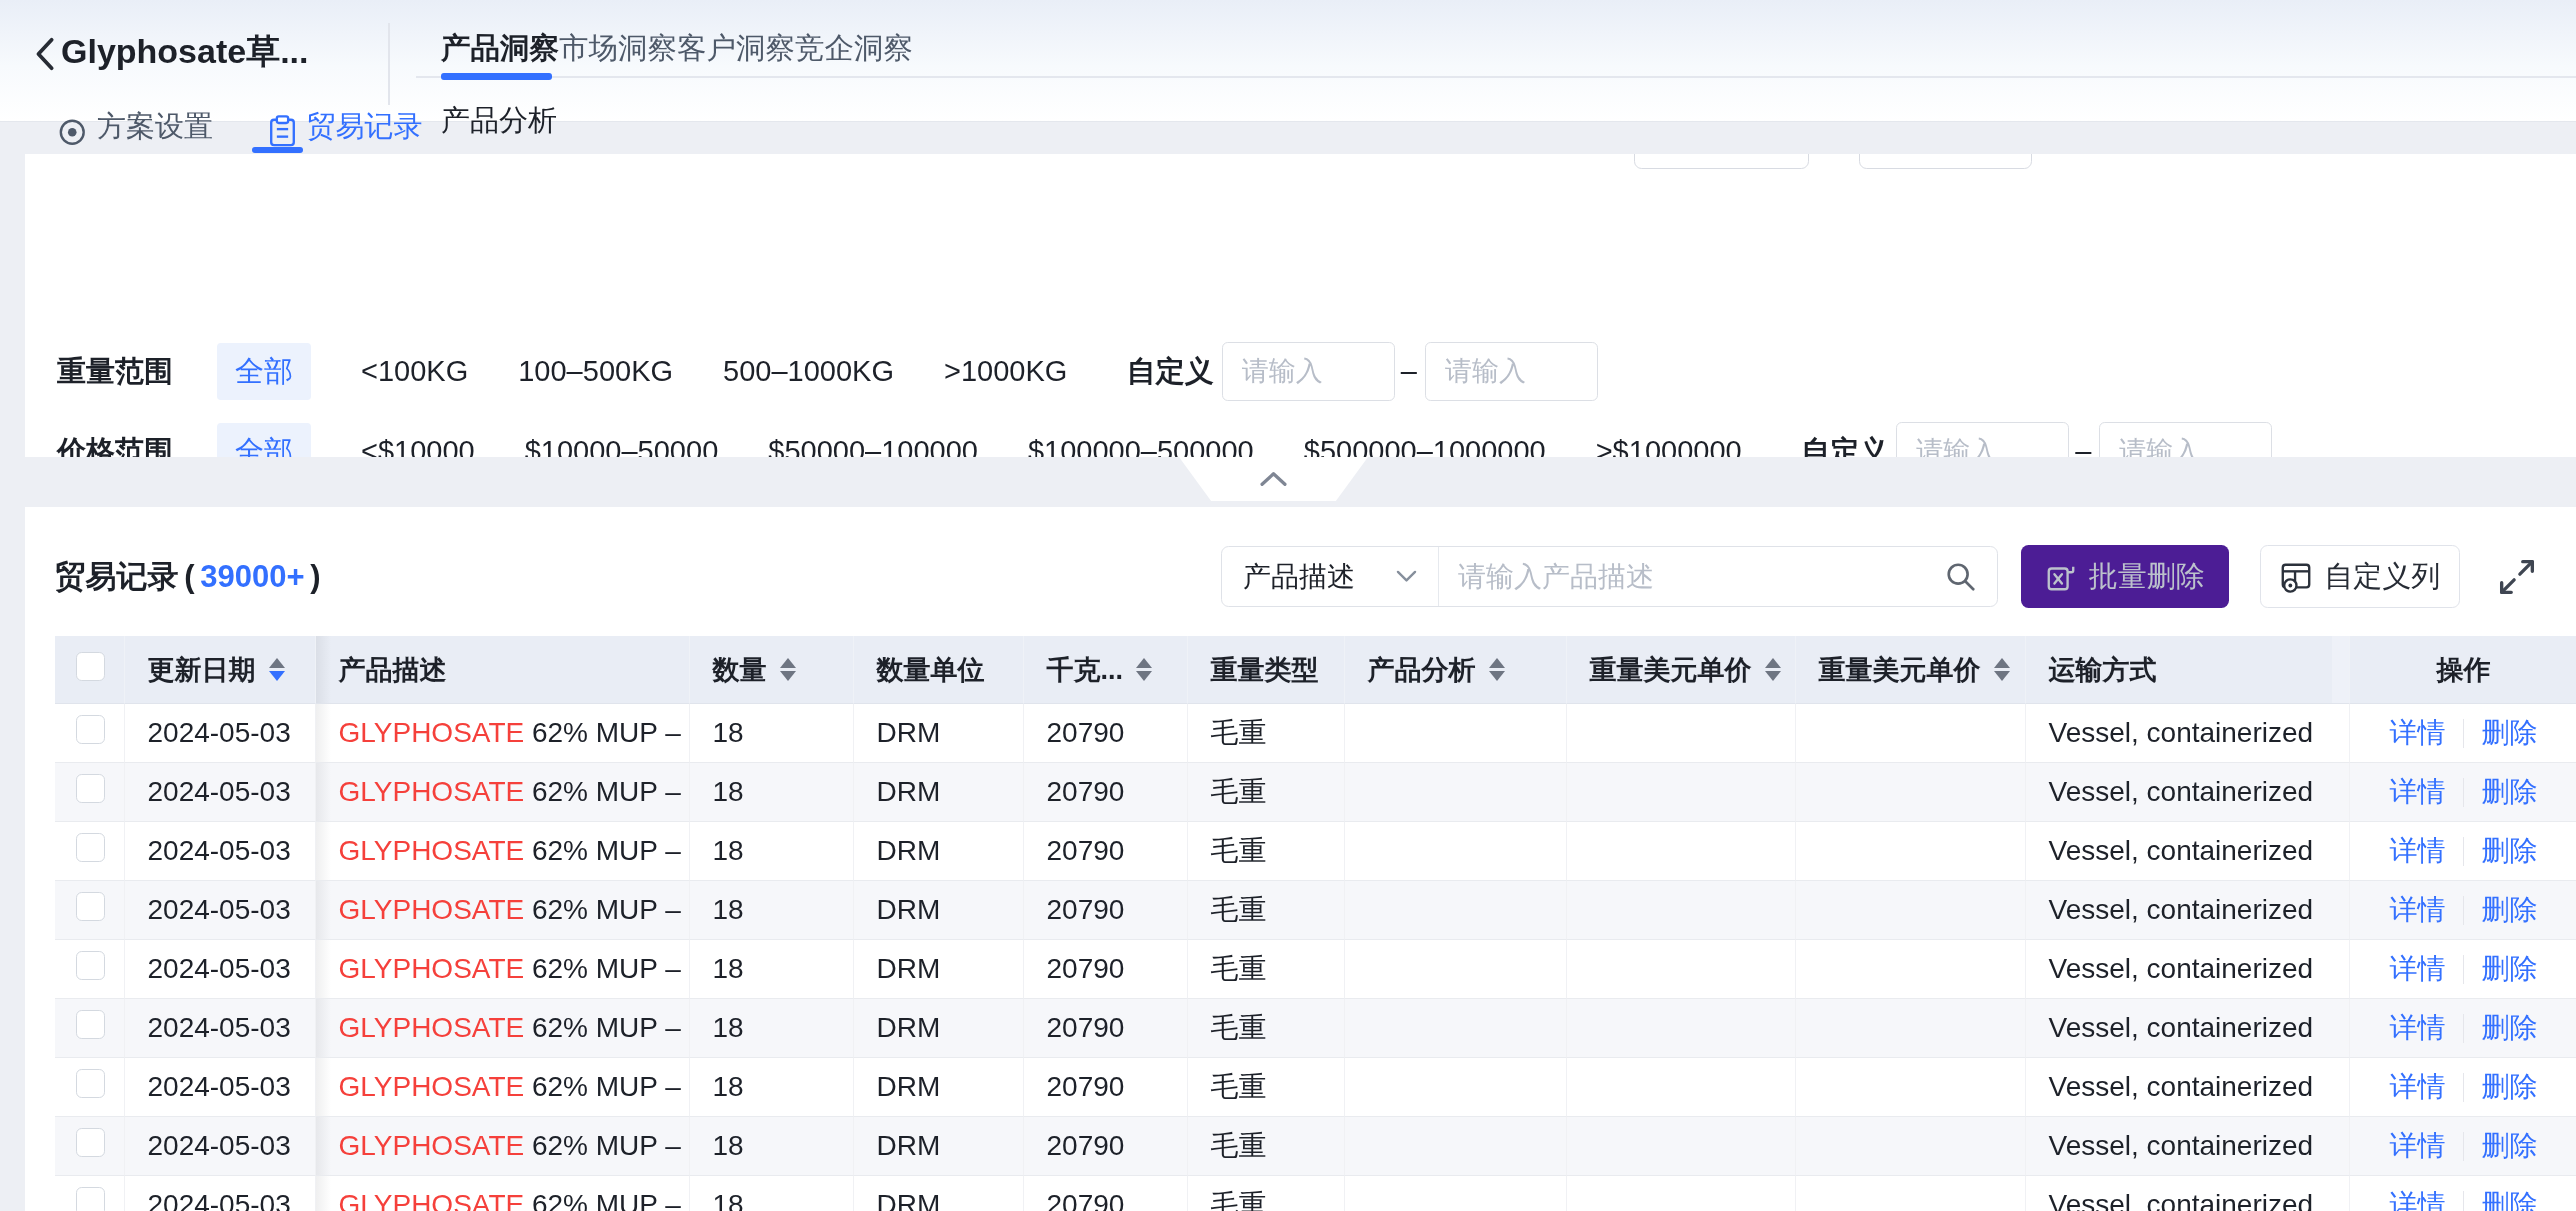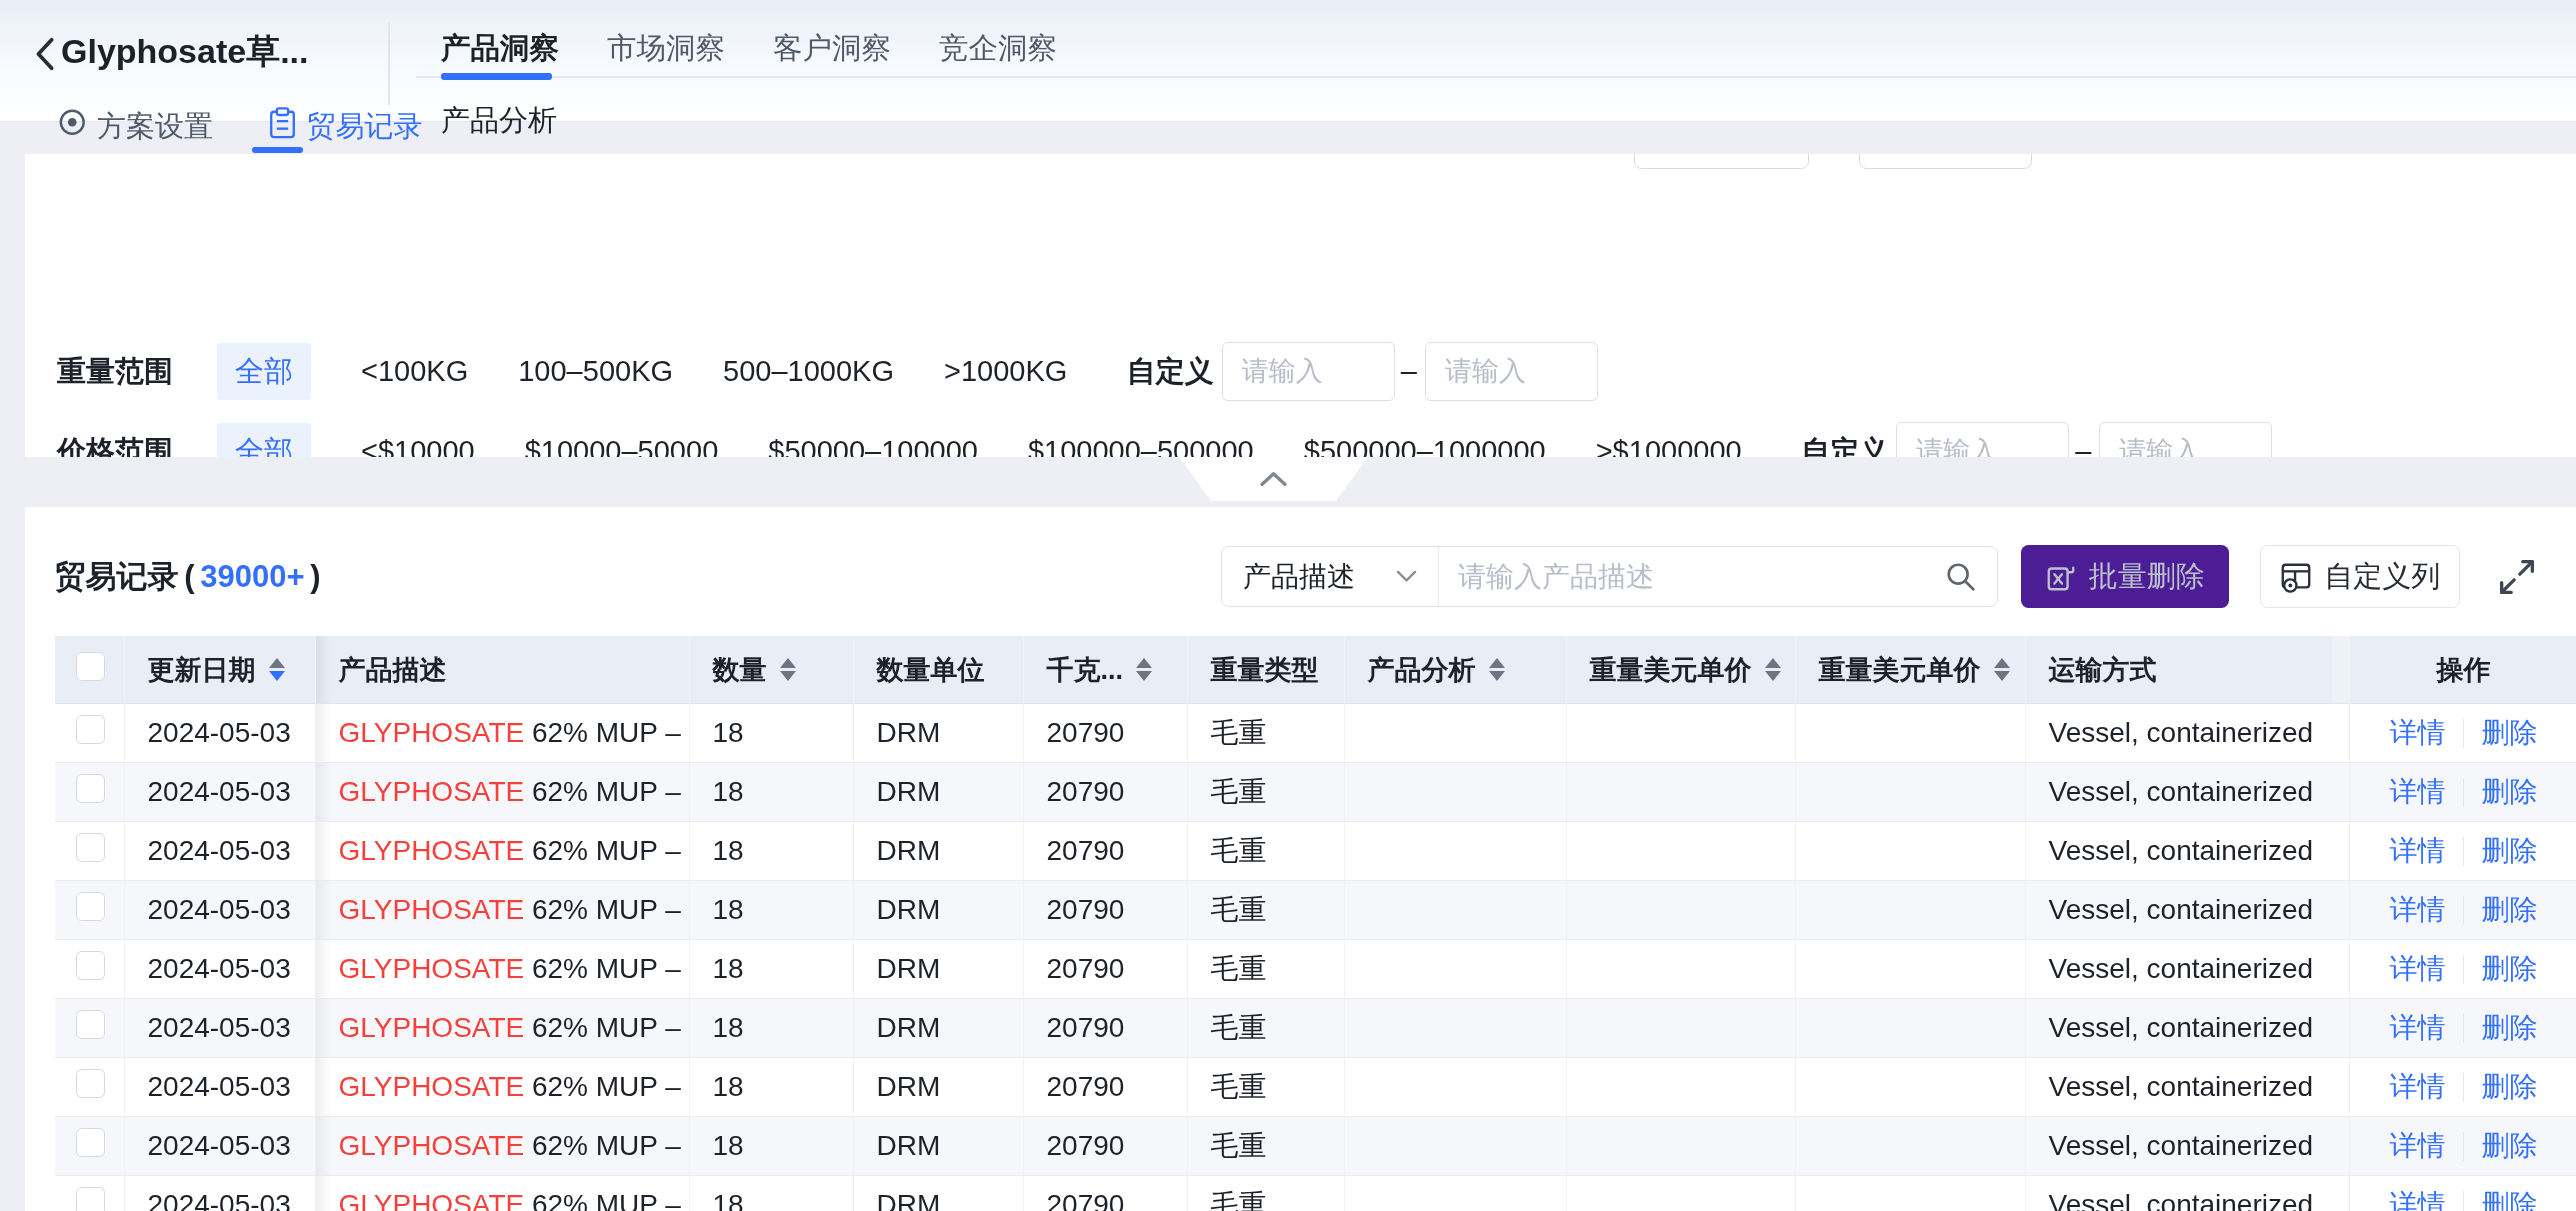--- a/index.html
+++ b/index.html
@@ -12,25 +12,25 @@
   }
   
   #header{
     position:absolute; left:0; top:0; width:2576px; height:122px;
     background:linear-gradient(180deg,#e9eef7 0%,#f7fafd 55%,#ffffff 100%);
     border-bottom:1.9px solid #e4e7ed;
   }
   .back-btn{ position:absolute; left:29px; top:34px; width:34px; height:40px; cursor:pointer; }
   .hd-title{ position:absolute; left:61px; top:29px; font-size:34px; font-weight:bold; color:#1d2129; }
   .left-nav{ position:absolute; left:57px; top:107px; display:flex; gap:55px; align-items:center; }
-  .lnav-item{ display:flex; align-items:flex-start; gap:9.5px; font-size:29px; color:#4e5969; cursor:pointer; }
+  .lnav-item{ display:flex; align-items:flex-end; gap:9.5px; font-size:29px; color:#4e5969; cursor:pointer; }
   .lnav-item.active{ color:#3370ff; }
   .lnav-indicator{ position:absolute; left:252px; top:147px; width:51px; height:5.7px; background:#3370ff; border-radius:2.9px; }
   .hd-divider{ position:absolute; left:388px; top:23px; width:1.9px; height:82px; background:#e2e5ec; }
-  .tabs{ position:absolute; left:441px; top:29px; display:flex; gap:48px; }
+  .tabs{ position:absolute; left:441px; top:29px; display:flex; }
   .tab{ font-size:29.5px; color:#4e5969; cursor:pointer; padding-bottom:9.5px; }
   .tab.active{ color:#1d2129; font-weight:bold; }
   .tab-track{ position:absolute; left:416px; top:76px; width:2160px; height:1.9px; background:#e4e7ee; }
   .tab-bar{ position:absolute; left:441px; top:73px; width:111px; height:6.7px; background:#3370ff; border-radius:2.9px; }
   .subtab{ position:absolute; left:441px; top:101px; font-size:29px; color:#1d2129; cursor:pointer; }
 
   
   #filter-card{
     position:absolute; left:25px; top:154px; width:2551px; height:303px;
     background:#fff; overflow:hidden;

